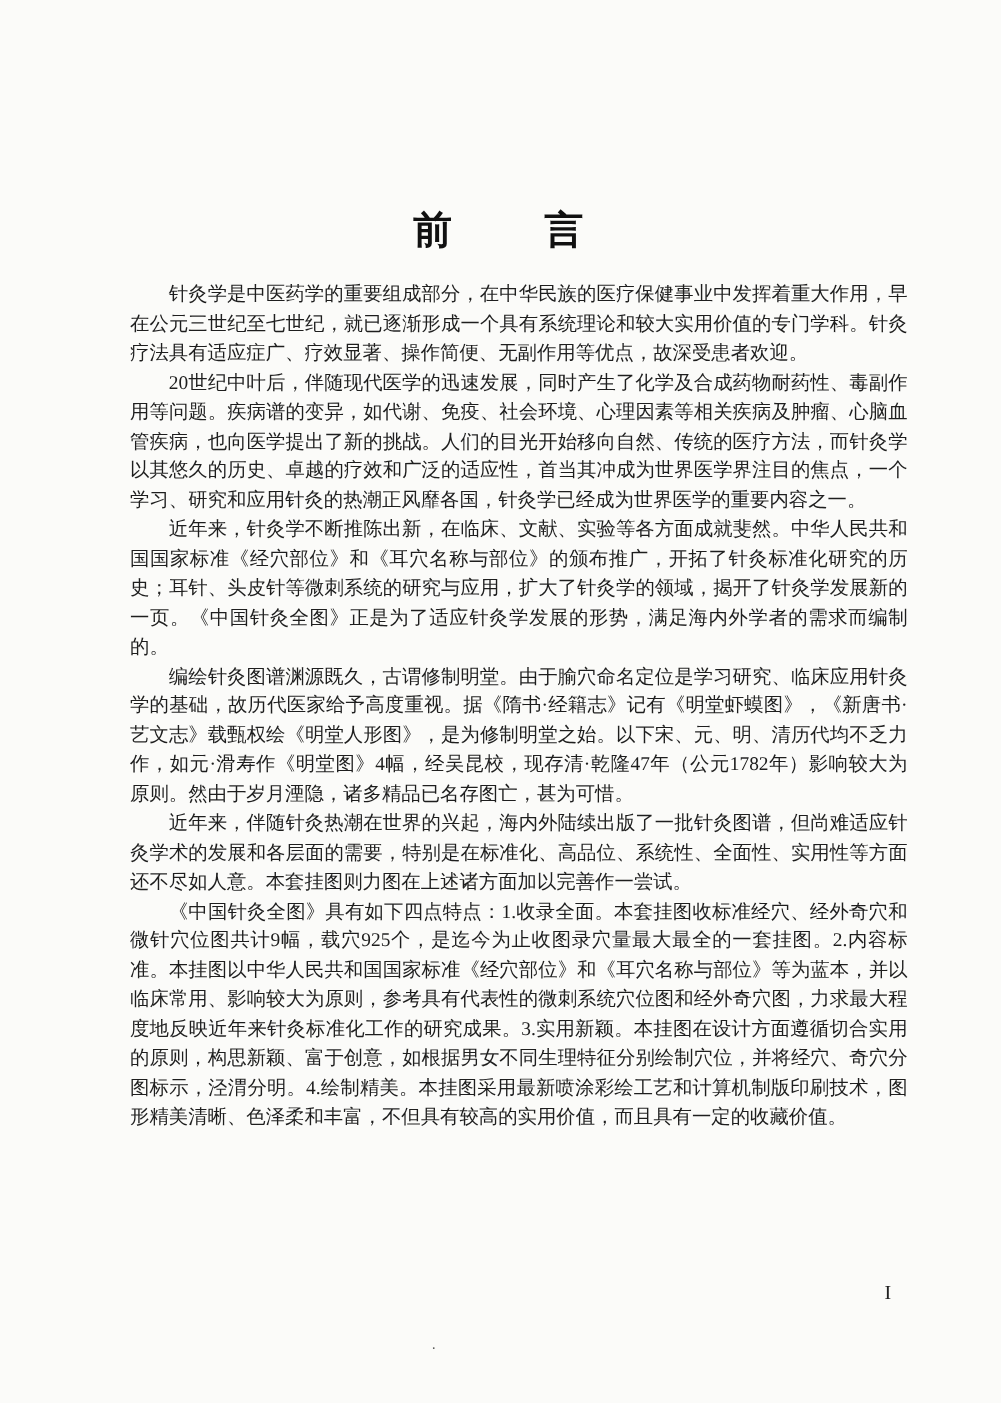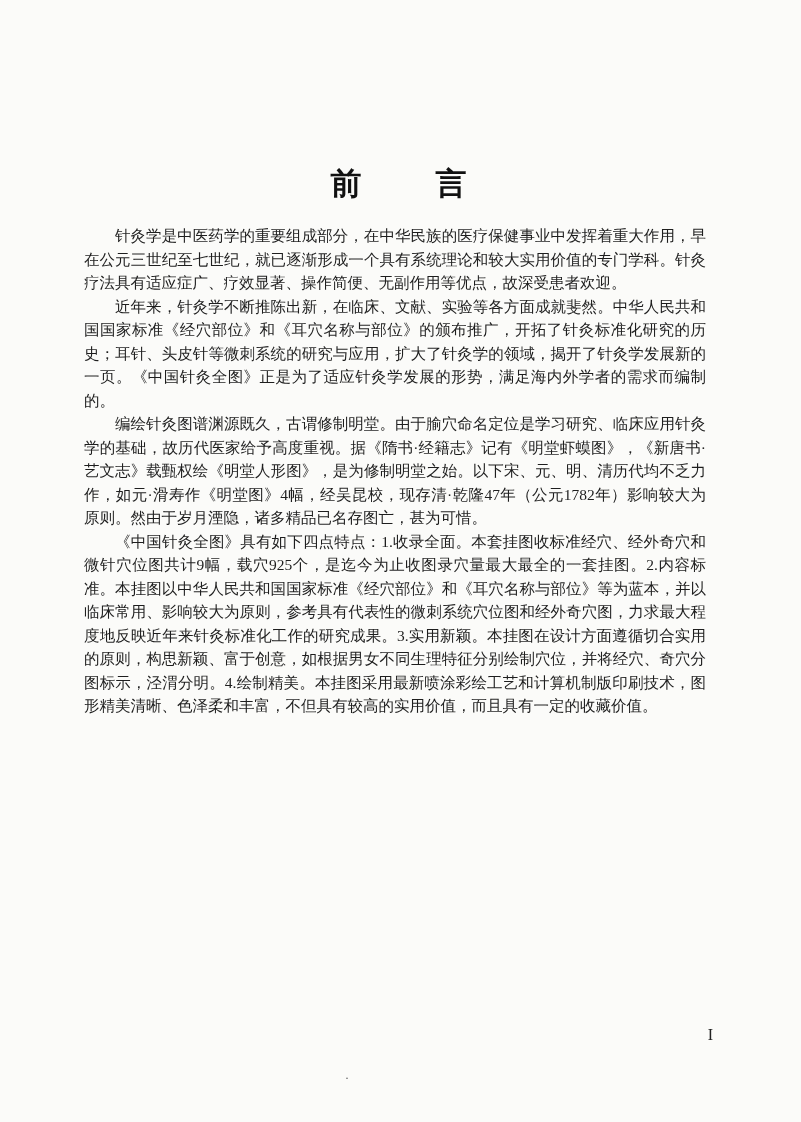--- a/index.html
+++ b/index.html
@@ -29,21 +29,21 @@
     text-align: center;
     font-family: "Liberation Sans", sans-serif;
     font-size: 31px;
     font-weight: 900;
     letter-spacing: 4px;
     color: #111;
   }
   .body-text {
     position: absolute;
     top: 224px;
-    left: 84px;
+    left: 104px;
     width: 622px;
     font-size: 15.5px;
     line-height: 23.5px;
     text-align: justify;
     word-break: break-all;
     color: #1e1e1e;
   }
   .body-text p {
     margin: 0;
     padding: 0;
@@ -68,22 +68,24 @@
 </style>
 </head>
 <body>
 
 <div class="page">
 
   <h1 class="title">前　　言</h1>
 
   <div class="body-text">
     <p>针灸学是中医药学的重要组成部分，在中华民族的医疗保健事业中发挥着重大作用，早在公元三世纪至七世纪，就已逐渐形成一个具有系统理论和较大实用价值的专门学科。针灸疗法具有适应症广、疗效显著、操作简便、无副作用等优点，故深受患者欢迎。</p>
+    <p>20世纪中叶后，伴随现代医学的迅速发展，同时产生了化学及合成药物耐药性、毒副作用等问题。疾病谱的变异，如代谢、免疫、社会环境、心理因素等相关疾病及肿瘤、心脑血管疾病，也向医学提出了新的挑战。人们的目光开始移向自然、传统的医疗方法，而针灸学以其悠久的历史、卓越的疗效和广泛的适应性，首当其冲成为世界医学界注目的焦点，一个学习、研究和应用针灸的热潮正风靡各国，针灸学已经成为世界医学的重要内容之一。</p>
     <p>近年来，针灸学不断推陈出新，在临床、文献、实验等各方面成就斐然。中华人民共和国国家标准《经穴部位》和《耳穴名称与部位》的颁布推广，开拓了针灸标准化研究的历史；耳针、头皮针等微刺系统的研究与应用，扩大了针灸学的领域，揭开了针灸学发展新的一页。《中国针灸全图》正是为了适应针灸学发展的形势，满足海内外学者的需求而编制的。</p>
     <p>编绘针灸图谱渊源既久，古谓修制明堂。由于腧穴命名定位是学习研究、临床应用针灸学的基础，故历代医家给予高度重视。据《隋书·经籍志》记有《明堂虾蟆图》，《新唐书·艺文志》载甄权绘《明堂人形图》，是为修制明堂之始。以下宋、元、明、清历代均不乏力作，如元·滑寿作《明堂图》4幅，经吴昆校，现存清·乾隆47年（公元1782年）影响较大为原则。然由于岁月湮隐，诸多精品已名存图亡，甚为可惜。</p>
+    <p>近年来，伴随针灸热潮在世界的兴起，海内外陆续出版了一批针灸图谱，但尚难适应针灸学术的发展和各层面的需要，特别是在标准化、高品位、系统性、全面性、实用性等方面还不尽如人意。本套挂图则力图在上述诸方面加以完善作一尝试。</p>
     <p>《中国针灸全图》具有如下四点特点：1.收录全面。本套挂图收标准经穴、经外奇穴和微针穴位图共计9幅，载穴925个，是迄今为止收图录穴量最大最全的一套挂图。2.内容标准。本挂图以中华人民共和国国家标准《经穴部位》和《耳穴名称与部位》等为蓝本，并以临床常用、影响较大为原则，参考具有代表性的微刺系统穴位图和经外奇穴图，力求最大程度地反映近年来针灸标准化工作的研究成果。3.实用新颖。本挂图在设计方面遵循切合实用的原则，构思新颖、富于创意，如根据男女不同生理特征分别绘制穴位，并将经穴、奇穴分图标示，泾渭分明。4.绘制精美。本挂图采用最新喷涂彩绘工艺和计算机制版印刷技术，图形精美清晰、色泽柔和丰富，不但具有较高的实用价值，而且具有一定的收藏价值。</p>
   </div>
 
   <span class="artifact-dot">·</span>
 
   <div class="page-number">I</div>
 
 </div>
 
 </body></html>

